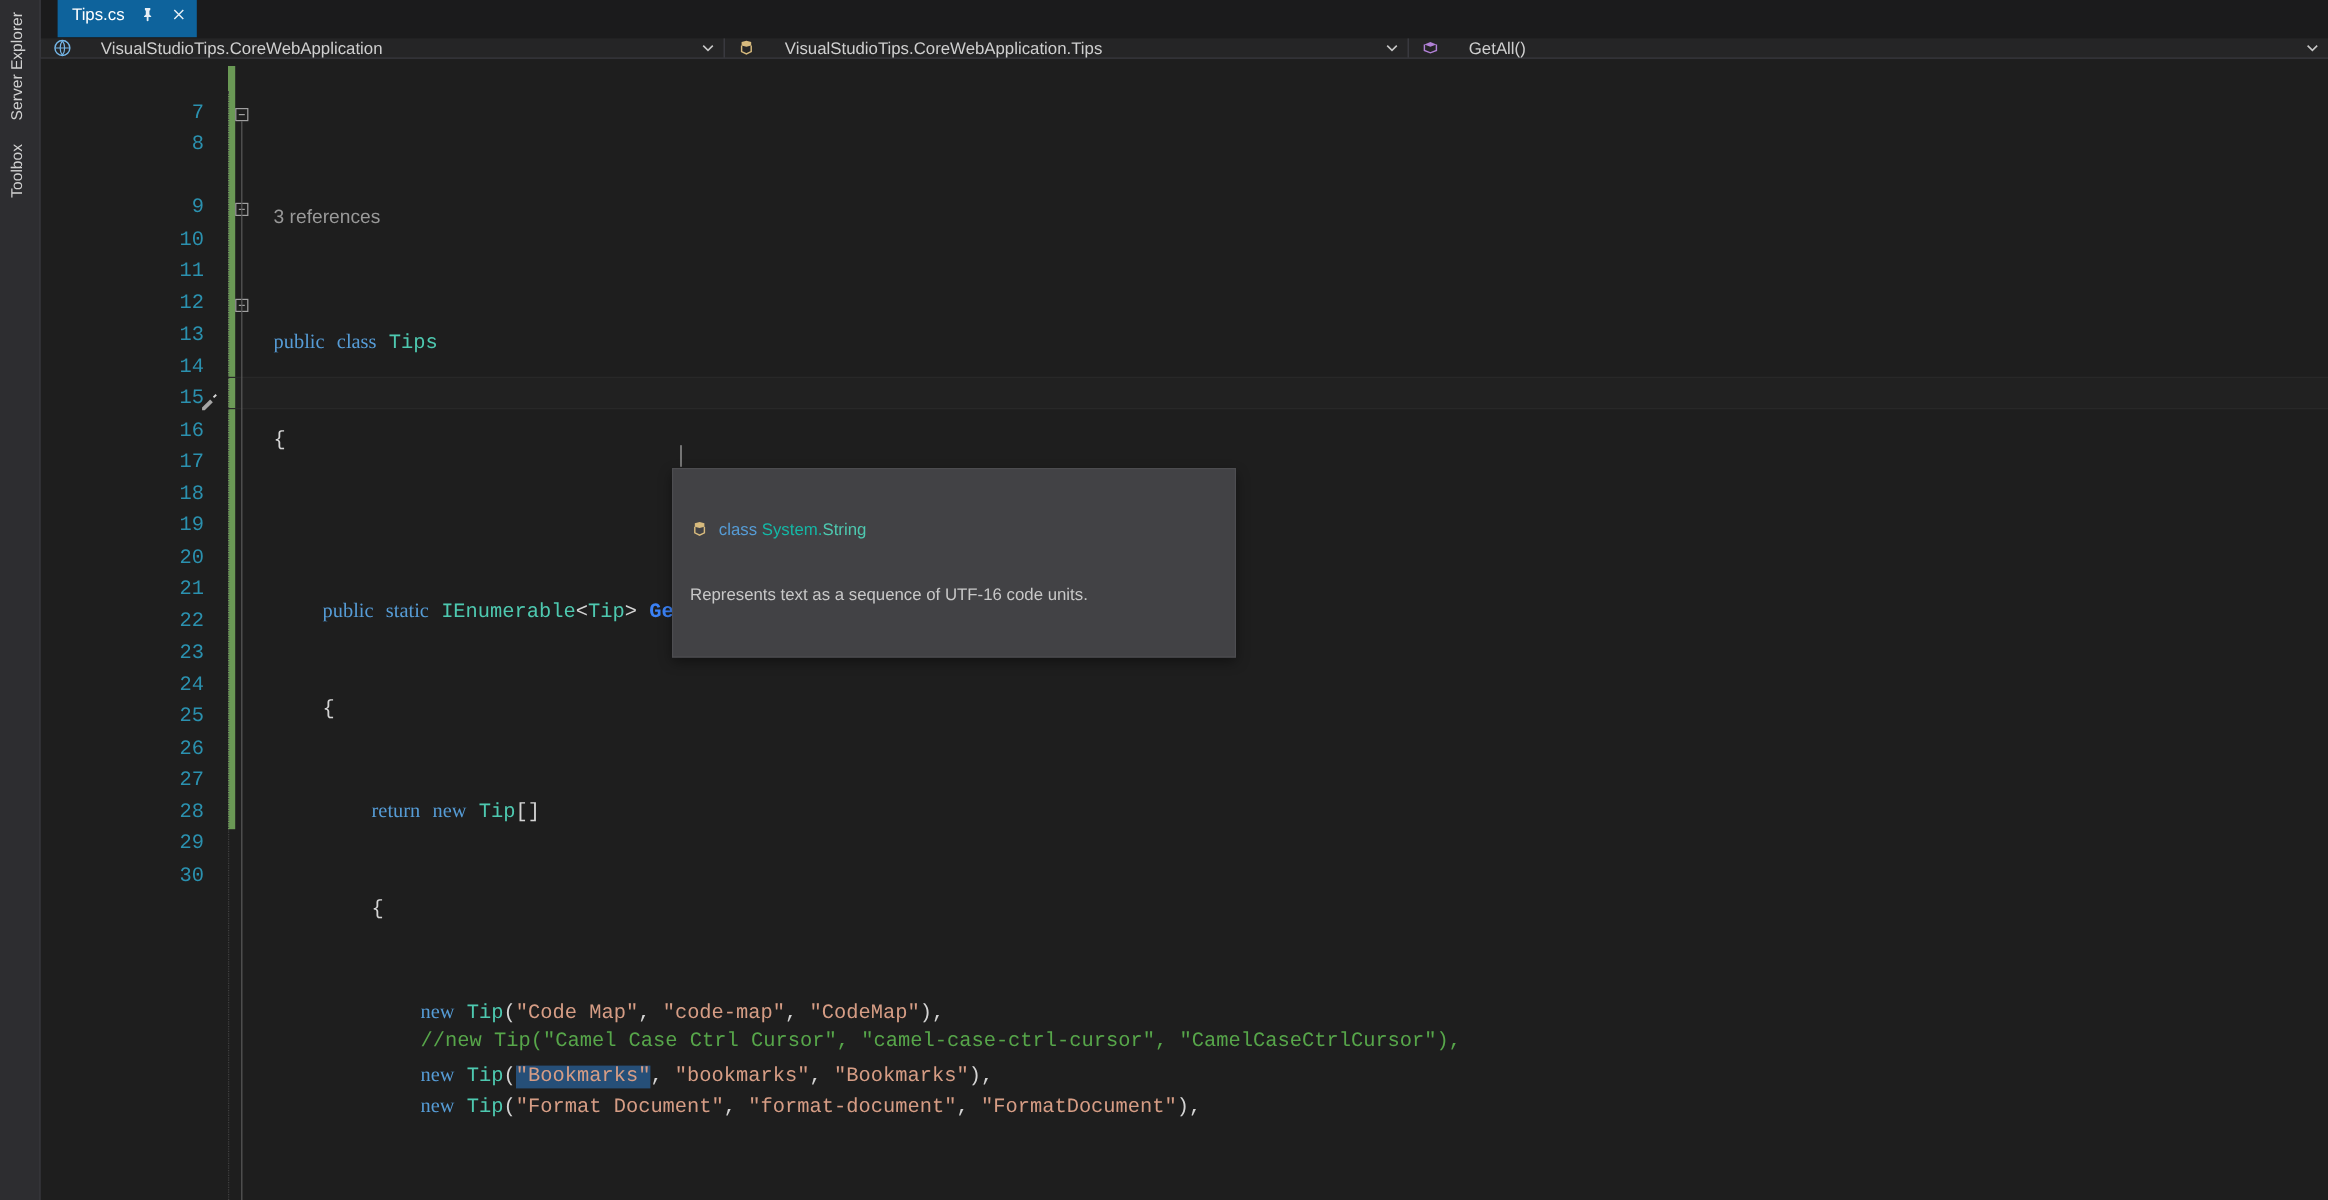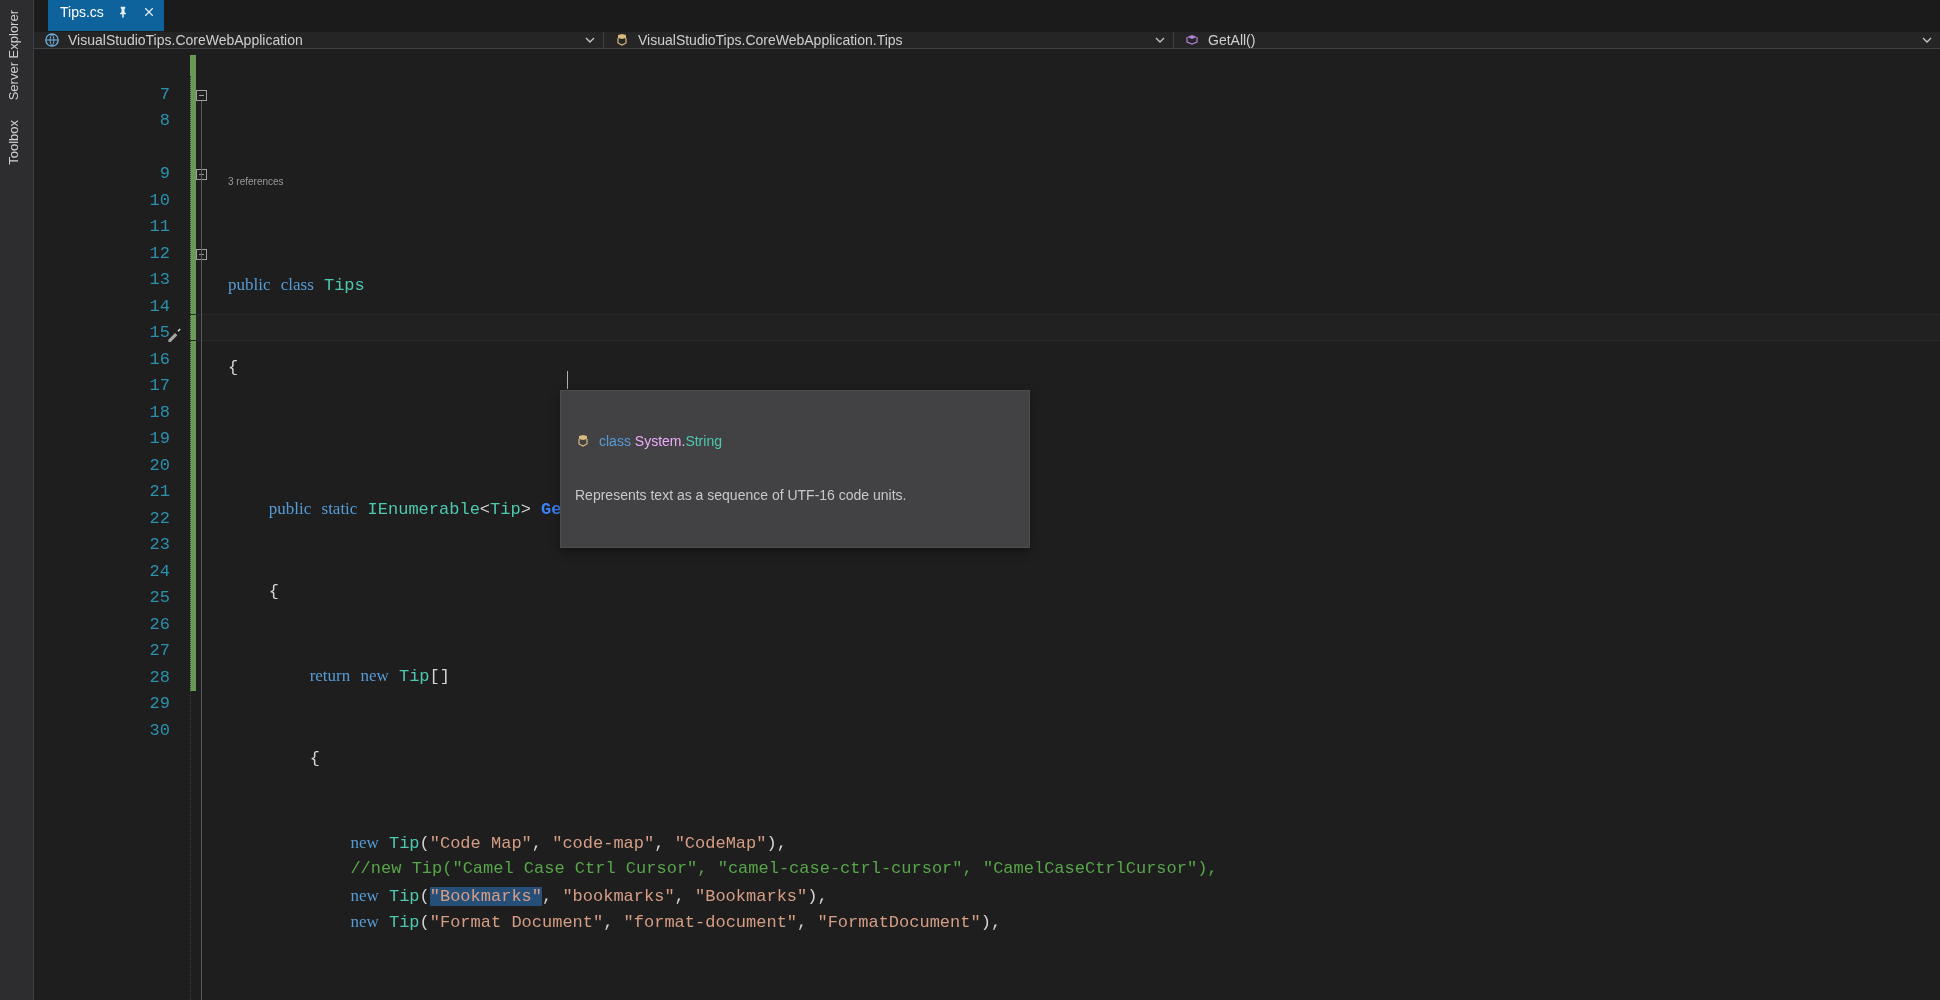--- a/index.html
+++ b/index.html
@@ -16,60 +16,60 @@
 
   
   .doctab-bar { height:32px; background:#1b1b1c; display:flex; align-items:flex-end; border-bottom:1px solid #007acc00; }
   .spacer-left { width:14px; }
   .doctab { height:38px; background:#0e639c; color:#ffffff; display:flex; align-items:center; padding:0 8px 0 12px; font-size:14px; gap:12px; }
   .doctab .pin, .doctab .close { width:14px; height:14px; display:inline-flex; align-items:center; justify-content:center; opacity:0.9; }
   .doctab .pin svg, .doctab .close svg { width:12px; height:12px; }
 
   
   .navbar { height:30px; background:#252526; display:flex; align-items:stretch; border-bottom:1px solid #3f3f46; }
-  .navcell { display:flex; align-items:center; padding:0 10px; color:#cfcfcf; font-size:14px; border-right:1px solid #3f3f46; gap:8px; position:relative; }
+  .navcell { display:flex; align-items:center; padding:0 10px; color:#cfcfcf; font-size:14px; border-right:1px solid #3f3f46; gap:24px; position:relative; }
   .navcell.last { border-right:none;text-align:right; }
   .navcell .chev { position:absolute; right:8px; top:50%; transform:translateY(-50%); }
   .nc-icon { width:16px; height:16px; display:inline-flex; align-items:center; justify-content:center; }
   .nc-icon svg { width:16px; height:16px; }
   .navcell.a { width:570px; }
   .navcell.b { width:570px;align-items:center; }
   .navcell.c { flex:1; }
 
   
   .editor-wrap { flex:1; display:flex; background:#1e1e1e; position:relative; font-family: Consolas, "Courier New", monospace; font-size:17px; }
   .gutter { width:156px; background:#1e1e1e; border-right:0px solid #333; text-align:right; color:#2b91af; padding-top:6px; position:relative; font-size:17px;}
   .gutter .ln { height:26.5px; line-height:26.5px; padding-right:20px; position:relative;}
   .gutter .ln.blank { color:transparent; }
   .fold-box { position:absolute; width:11px; height:11px; border:1px solid #a0a0a0; background:#1e1e1e; left:0; }
   .fold-box::before { content:""; position:absolute; left:2px; right:2px; top:4px; height:1px; background:#a0a0a0; }
   .changebar { position:absolute; left:156px; top:6px; width:6px; background:#6a9955; }
 
   .code-col { flex:1; padding-top:6px; padding-left:38px; position:relative; white-space:pre; }
   .row { height:26.5px; line-height:26.5px; position:relative; }
-  .codelens { color:#999999; font-family:"Segoe UI",sans-serif; font-size:10px; height:26.5px; line-height:26.5px; padding-left:0px; }
+  .codelens { color:#999999; font-family:"Segoe UI",sans-serif; font-size:16px; height:26.5px; line-height:26.5px; padding-left:0px; }
   .indent-guide { position:absolute; top:0; bottom:0; border-left:1px dotted #404040; }
   .ig1 { left:0px; }
 
   
   .kw  { color:#569cd6;font-family:Liberation Serif, serif; }
   .type{ color:#4ec9b0; }
   .str { color:#d69d85; }
   .mth { color:#3b82f6;font-weight:bold; }
   .pun { color:#d4d4d4; }
   .cmt { color:#57a64a; }
   .sel-bg { background:#264f78; padding:0 0px; }
 
   .current-line { position:absolute; left:0; right:0; height:26.5px; border-top:1px solid #282828; border-bottom:1px solid #282828; background:rgba(255,255,255,0.015); pointer-events:none;}
 
   
   .tooltip { position:absolute; background:#424245; border:1px solid #4d4d50; padding:10px 14px 12px 14px; font-family:"Segoe UI",sans-serif; font-size:14px; color:#dcdcdc; box-shadow:0 4px 10px rgba(0,0,0,0.4); z-index:50; }
   .tooltip .line1 { display:flex; align-items:center; gap:8px; margin-bottom:6px;}
   .tooltip .tt-kw { color:#569cd6; }
-  .tooltip .tt-ns { color:#f0abfc; }
+  .tooltip .tt-ns { color:#14b8a6; }
   .tooltip .tt-ty { color:#4ec9b0; }
   .tooltip .tt-ico { width:16px; height:16px; display:inline-flex;}
   .tooltip .tt-ico svg{width:16px;height:16px;}
   .tooltip .desc { color:#c8c8c8; }
 
   .caret { position:absolute; width:0; height:18px; border-left:1px solid #aeaeae; top:4px; }
 
   .chev svg{width:10px;height:10px;}
 </style>
 </head>

